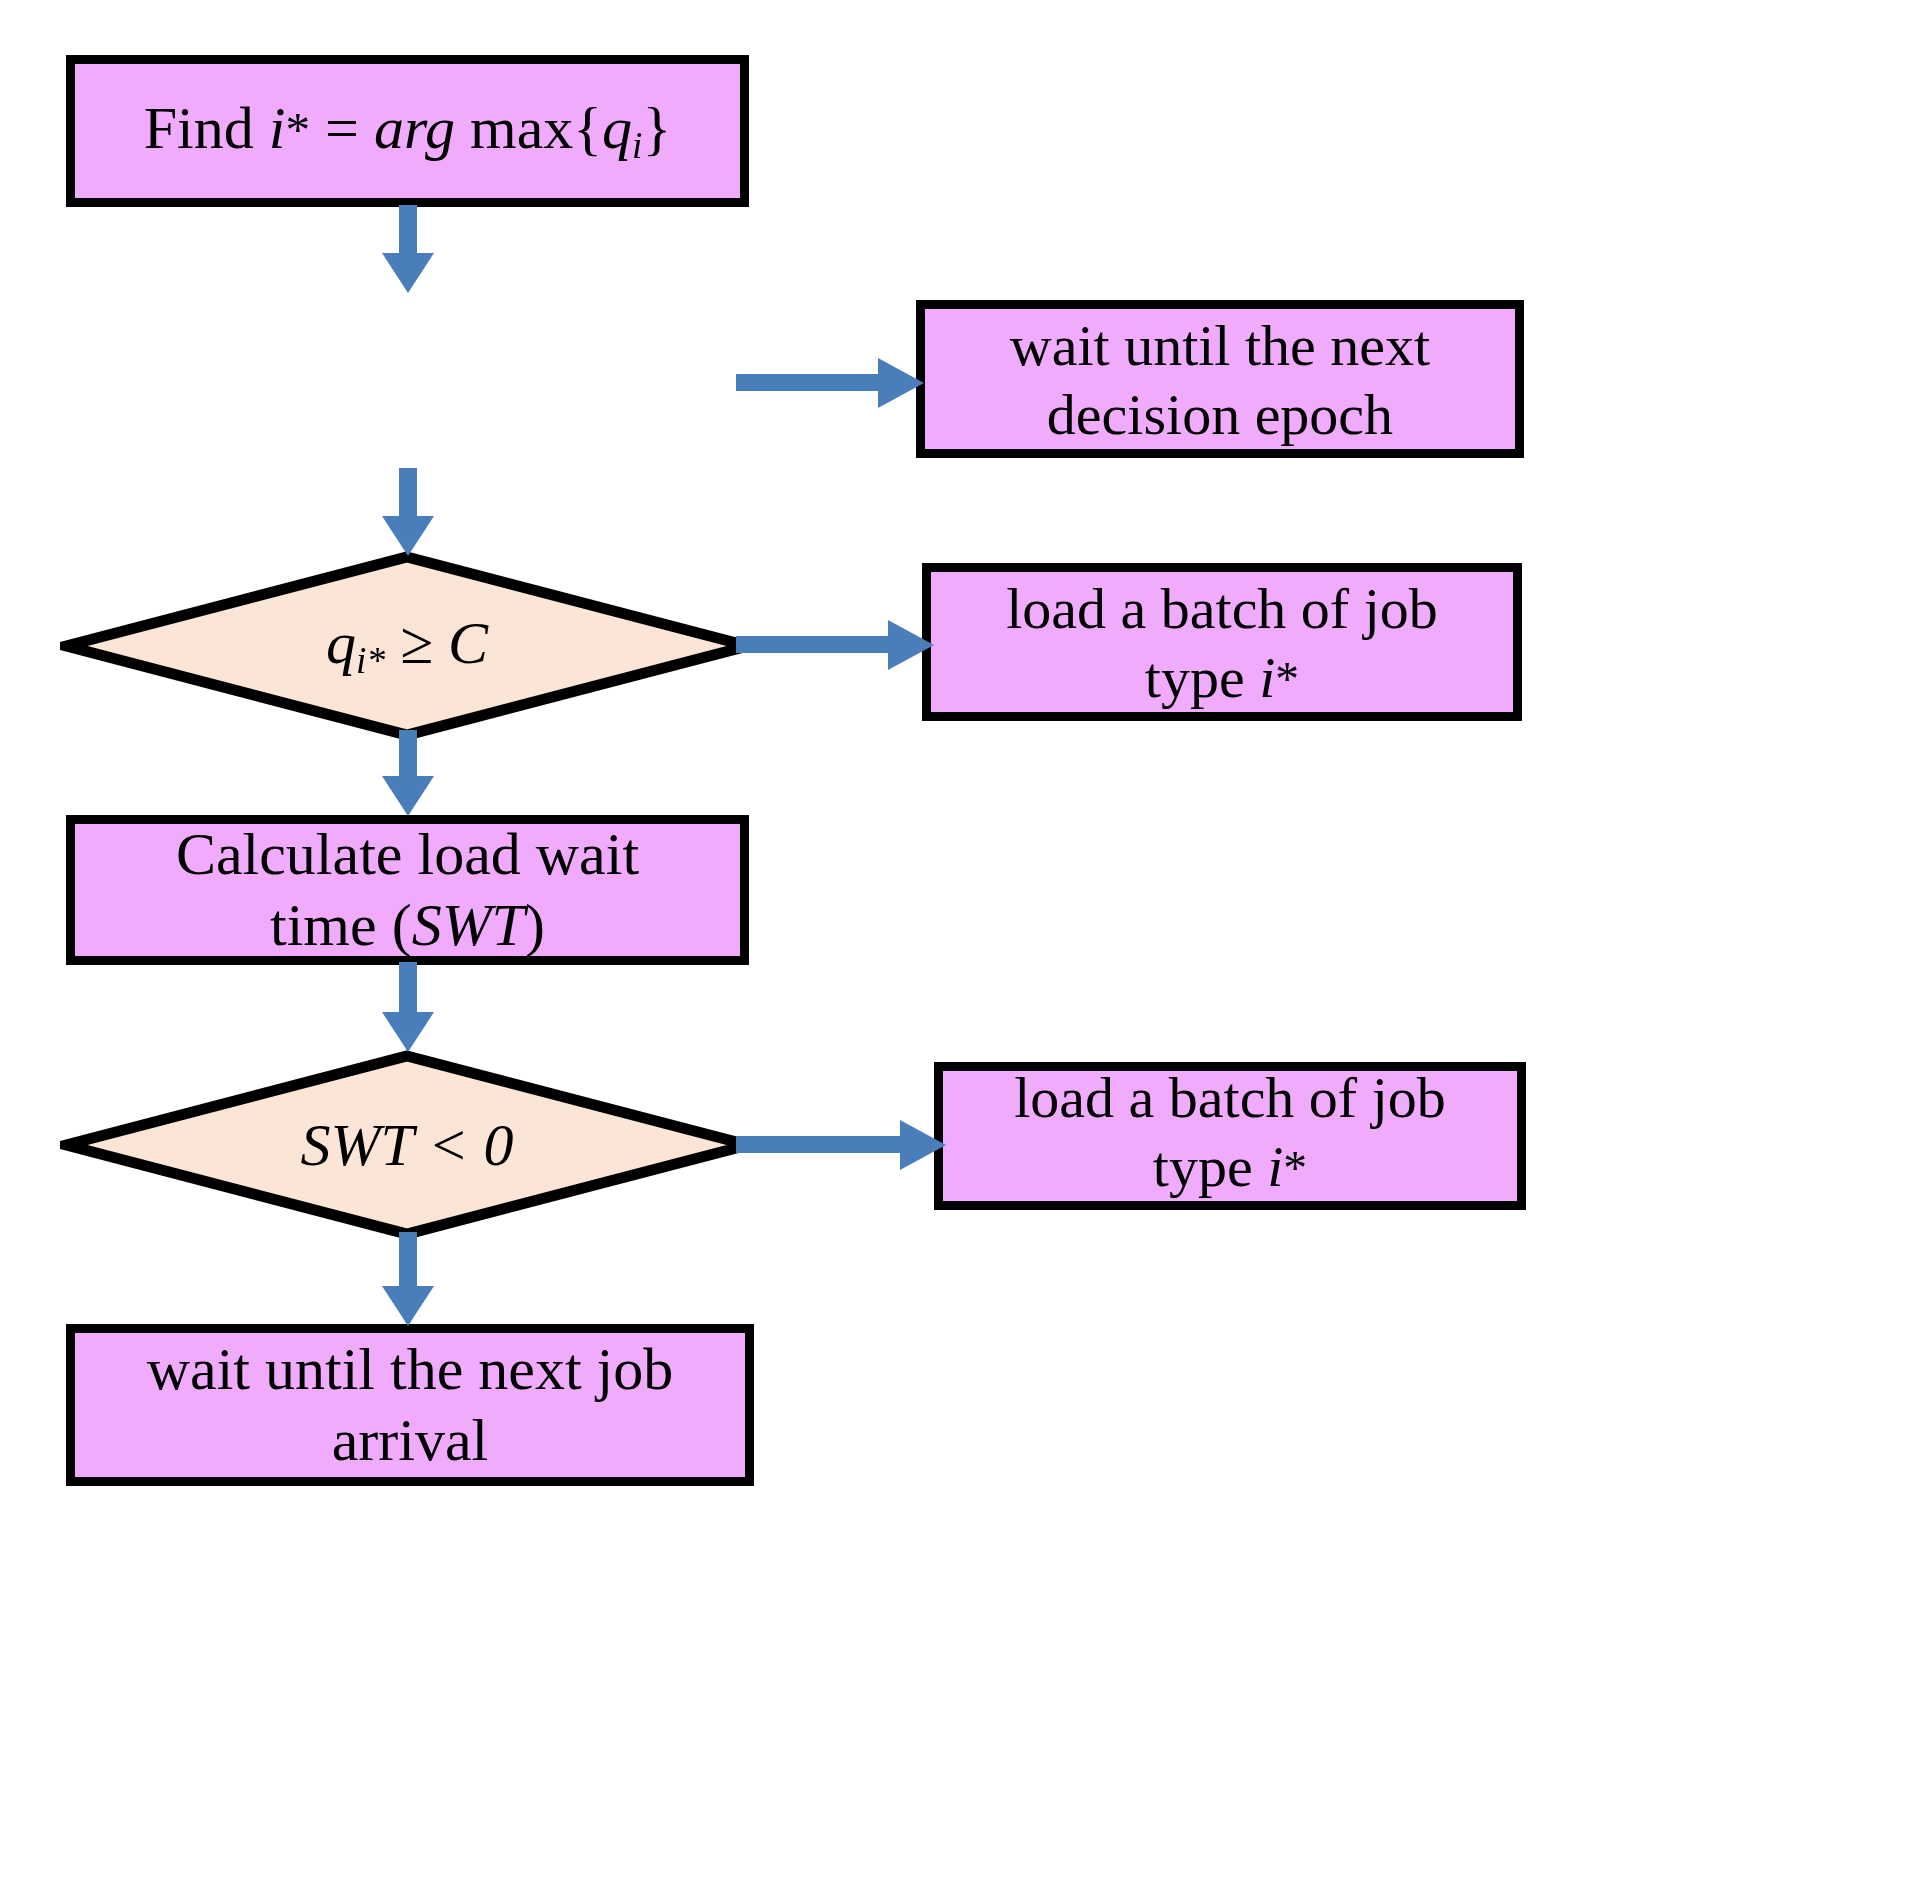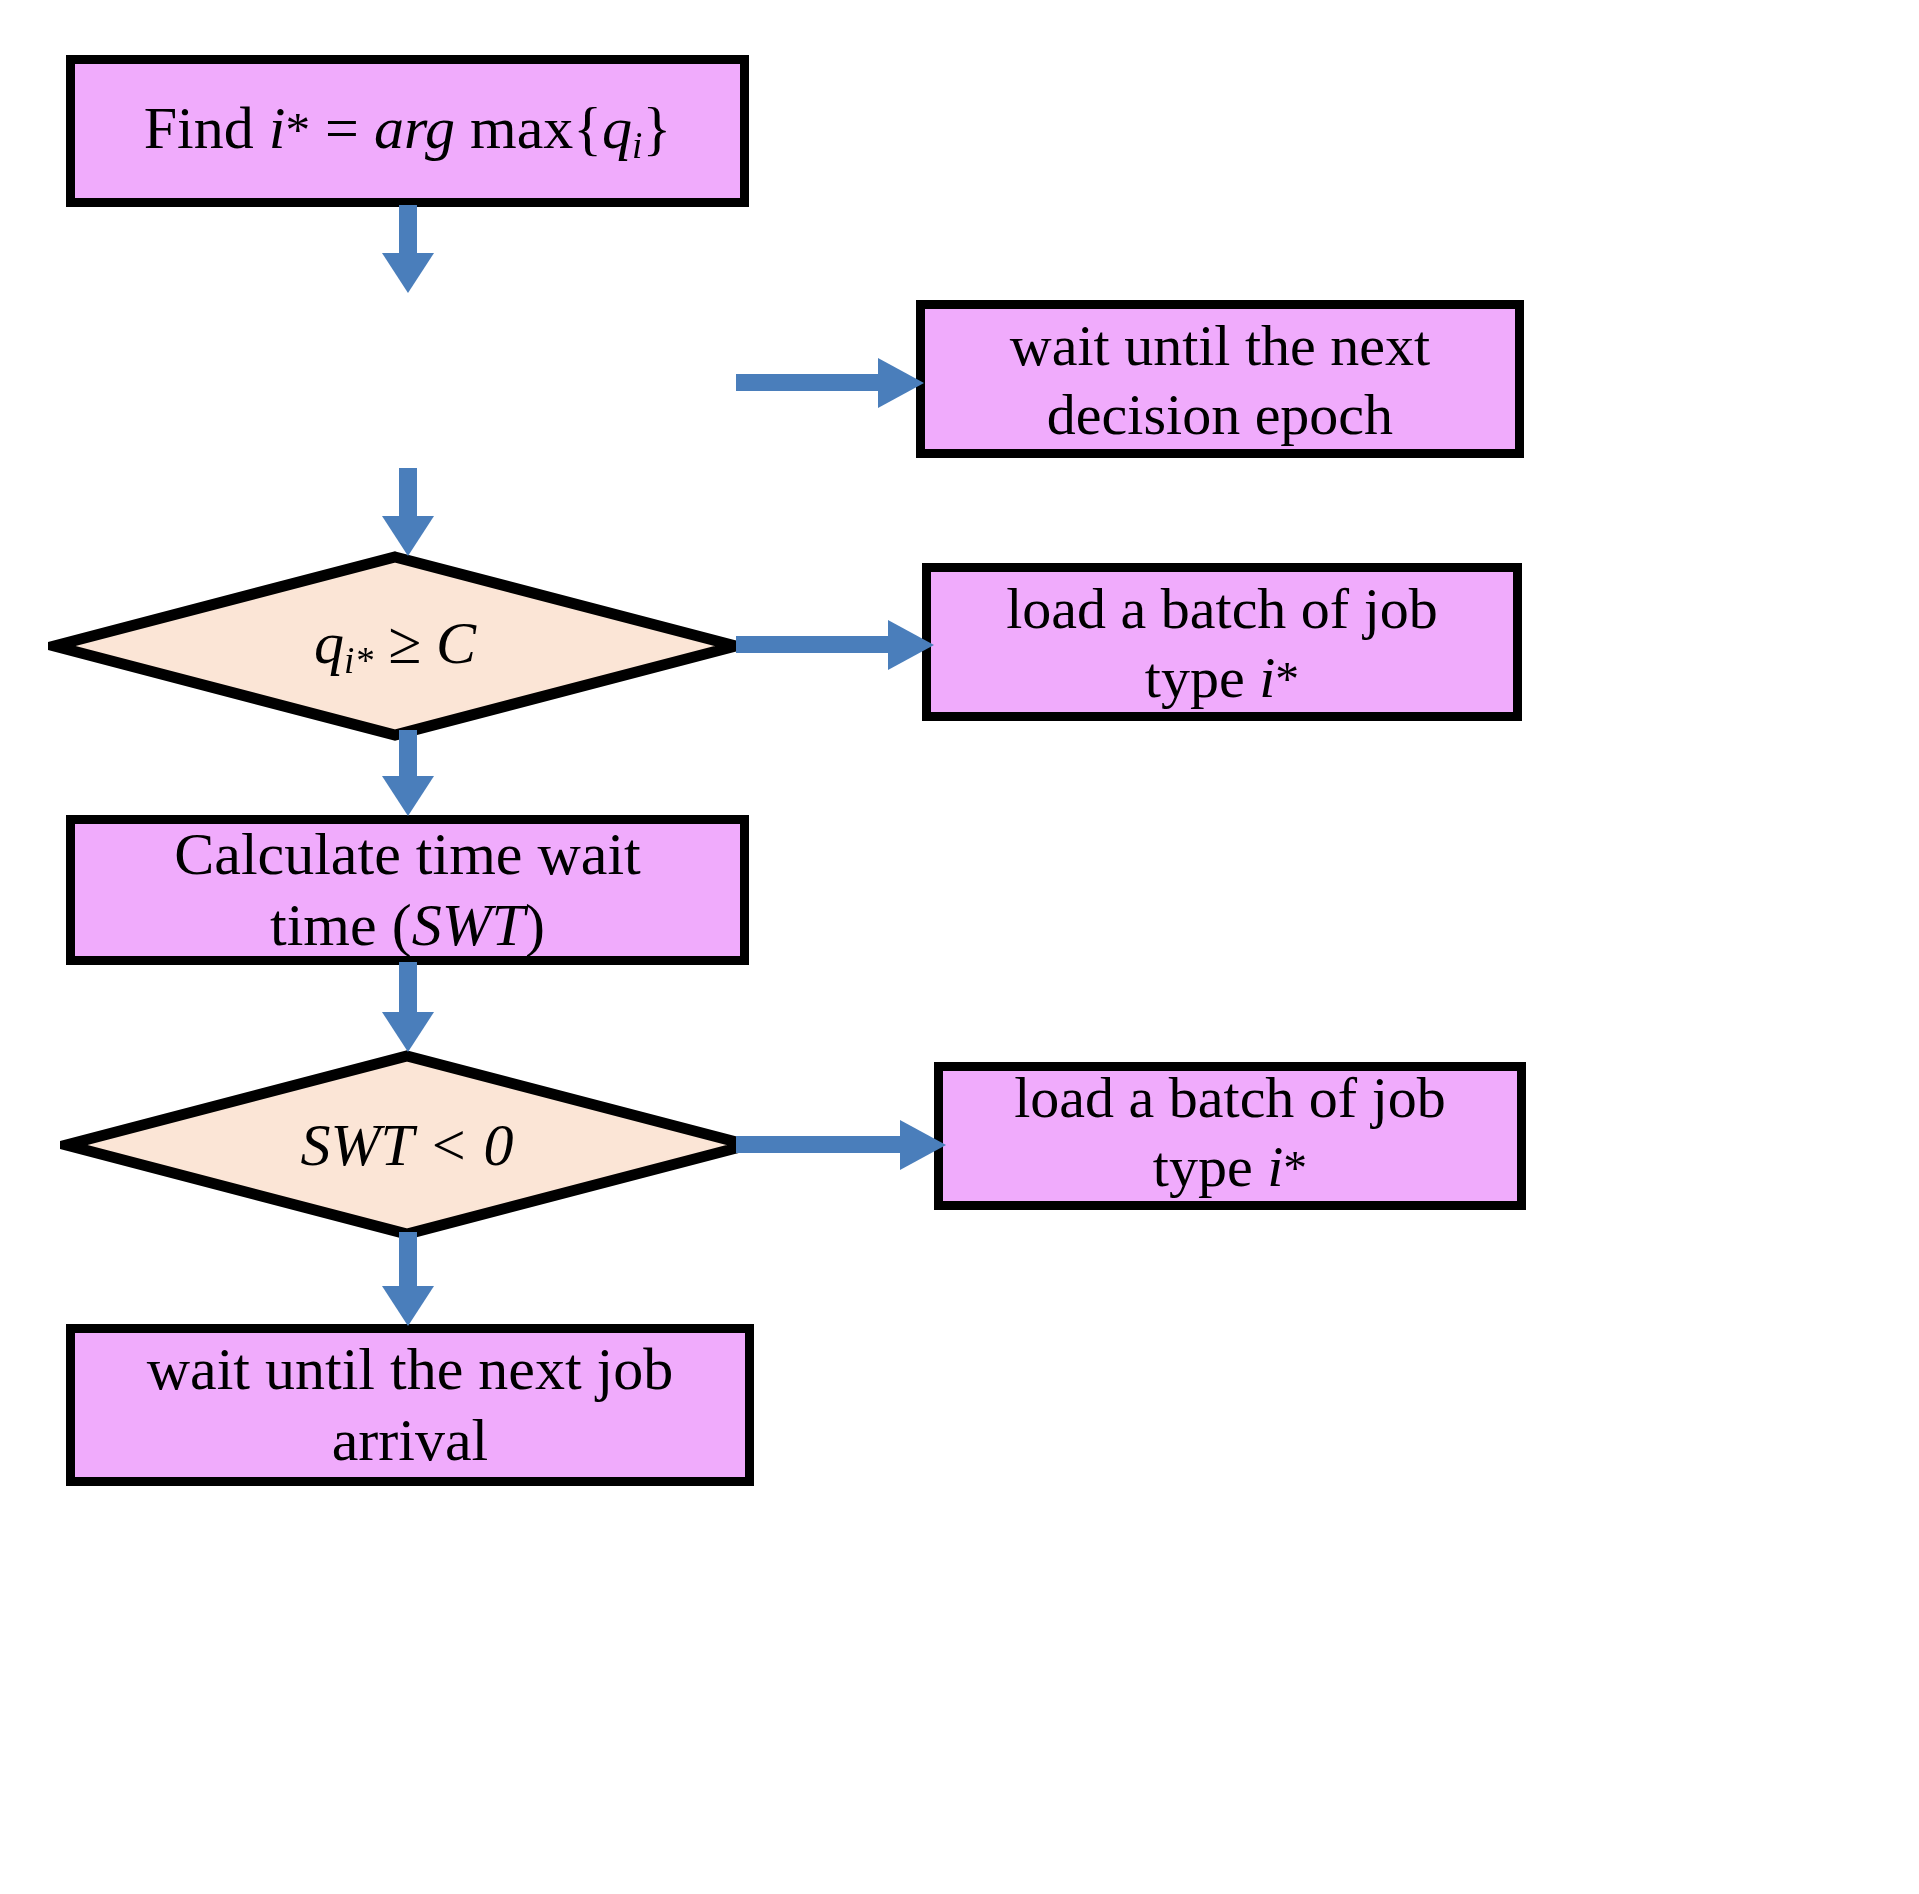--- a/index.html
+++ b/index.html
@@ -150,41 +150,41 @@
   </div>
 
 
   <div class="node rect t-md" style="left:916px; top:300px; width:608px; height:158px;">
     <div>
       <div>wait until  the next</div>
       <div>decision  epoch</div>
     </div>
   </div>
 
-  <div class="diamond-wrap" style="left:48px; top:551px; width:694px; height:190px;justify-content:center;">
+  <div class="diamond-wrap" style="left:60px; top:551px; width:694px; height:190px;justify-content:center;">
     <svg viewBox="0 0 694 190" preserveAspectRatio="none">
       <polygon points="347,6 688,95 347,184 6,95" fill="#FBE5D6" stroke="#000000" stroke-width="11" stroke-linejoin="miter"></polygon>
     </svg>
     <div class="diamond-label t-lg">
       <span class="it">q</span><span class="sub">i*</span><span class="it"> ≥ </span><span class="it">C</span>
     </div>
   </div>
 
   <div class="node rect t-md" style="left:922px; top:563px; width:600px; height:158px;">
     <div>
       <div>load a batch of job</div>
       <div>
         <span>type </span><span class="it">i</span><span class="sup-star">*</span>
       </div>
     </div>
   </div>
 
   <div class="node rect t-lg" style="left:66px; top:815px; width:683px; height:150px;">
     <div>
-      <div>Calculate  time  wait</div>
+      <div>Calculate  load  wait</div>
       <div>
         <span>time (</span><span class="it">SWT</span><span>)</span>
       </div>
     </div>
   </div>
 
   <div class="diamond-wrap" style="left:60px; top:1050px; width:694px; height:190px;">
     <svg viewBox="0 0 694 190" preserveAspectRatio="none">
       <polygon points="347,6 688,95 347,184 6,95" fill="#FBE5D6" stroke="#000000" stroke-width="11" stroke-linejoin="miter"></polygon>
     </svg>

